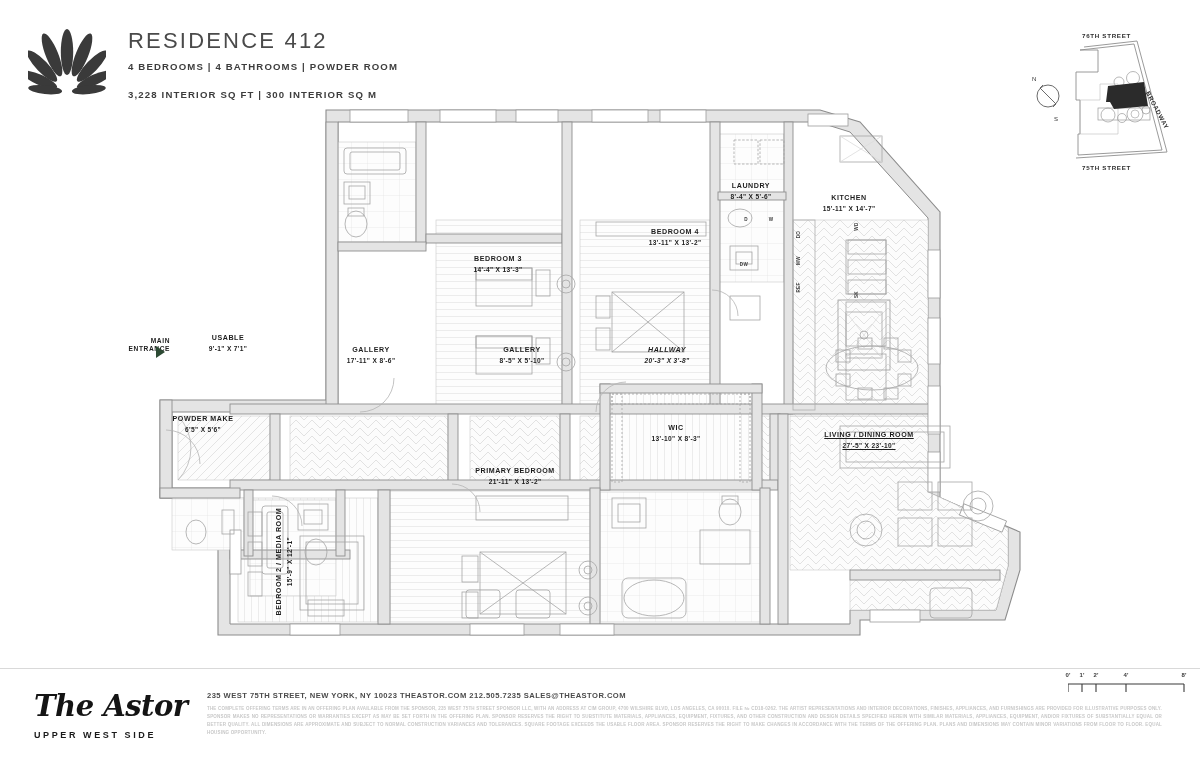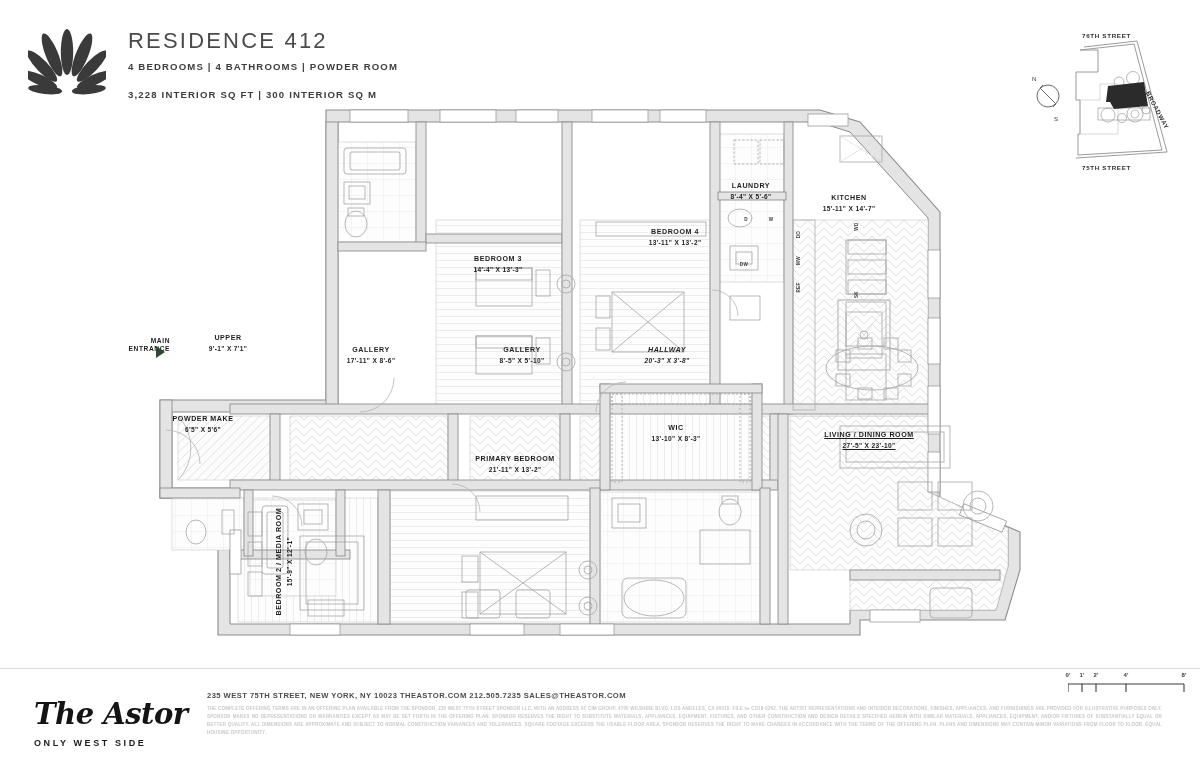--- a/index.html
+++ b/index.html
@@ -87,21 +87,21 @@
     color: #3a3a3a; letter-spacing: 0.2px; transform: translateX(-50%);
   }
 
   
   #footer-rule {
     position: absolute; left: 0; top: 668px; width: 1200px; height: 1px; background: #d9d9d9;
   }
   #brand { position: absolute; left: 34px; top: 692px; width: 165px; }
   #brand-name {
     font-family: "DejaVu Serif", serif; font-style: italic; font-weight: 700;
-    font-size: 29px; color: #141414; letter-spacing: -0.5px; line-height: 1; margin-top: 8px;
+    font-size: 29px; color: #141414; letter-spacing: -0.5px; line-height: 1;
   }
   #brand-sub {
     font-size: 9px; font-weight: 700; letter-spacing: 2.6px;
     color: #1a1a1a; margin-top: 9px;
   }
   #footer-info { position: absolute; left: 207px; top: 691px; width: 960px; }
   #footer-address {
     font-size: 7.6px; font-weight: 700; letter-spacing: 0.45px; color: #4b4b4b;
   }
   #disclaimer {
@@ -422,21 +422,21 @@
   </svg>
 
   <div id="main-entrance">
     <div class="me-line">MAIN</div>
     <div class="me-line">ENTRANCE</div>
   </div>
   <div id="me-arrow"></div>
 
   <div id="room-labels">
       <div class="room-label" style="left: 158px; top: 334px; width: 140px;">
-        <div class="rl-name">UPPER</div>
+        <div class="rl-name">USABLE</div>
         <div class="rl-dim">9'-1" X 7'1"</div>
       </div>
       <div class="room-label" style="left: 301px; top: 346px; width: 140px;">
         <div class="rl-name">GALLERY</div>
         <div class="rl-dim">17'-11" X 8'-6"</div>
       </div>
       <div class="room-label" style="left: 452px; top: 346px; width: 140px;">
         <div class="rl-name">GALLERY</div>
         <div class="rl-dim">8'-5" X 5'-10"</div>
       </div>
@@ -457,21 +457,21 @@
         <div class="rl-dim">8'-4" X 5'-6"</div>
       </div>
       <div class="room-label" style="left: 779px; top: 194px; width: 140px;">
         <div class="rl-name">KITCHEN</div>
         <div class="rl-dim">15'-11" X 14'-7"</div>
       </div>
       <div class="room-label" style="left: 133px; top: 415px; width: 140px;">
         <div class="rl-name">POWDER MAKE</div>
         <div class="rl-dim">6'5" X 5'6"</div>
       </div>
-      <div class="room-label" style="left: 445px; top: 455px; width: 140px;">
+      <div class="room-label" style="left: 445px; top: 467px; width: 140px;">
         <div class="rl-name">PRIMARY BEDROOM</div>
         <div class="rl-dim">21'-11" X 13'-2"</div>
       </div>
       <div class="room-label" style="left: 606px; top: 424px; width: 140px;">
         <div class="rl-name">WIC</div>
         <div class="rl-dim">13'-10" X 8'-3"</div>
       </div>
       <div class="room-label" style="left: 799px; top: 431px; width: 140px; text-decoration: underline;">
         <div class="rl-name">LIVING / DINING ROOM</div>
         <div class="rl-dim">27'-5" X 23'-10"</div>
@@ -506,20 +506,20 @@
       <line x1="14" y1="2" x2="14" y2="10" stroke="#3a3a3a" stroke-width="1.1"></line>
       <line x1="28" y1="2" x2="28" y2="10" stroke="#3a3a3a" stroke-width="1.1"></line>
       <line x1="58" y1="2" x2="58" y2="10" stroke="#3a3a3a" stroke-width="1.1"></line>
       <line x1="116" y1="2" x2="116" y2="10" stroke="#3a3a3a" stroke-width="1.1"></line>
     </svg>
   </div>
 
   <div id="footer-rule"></div>
   <div id="brand">
     <div id="brand-name">The Astor</div>
-    <div id="brand-sub">ONLY WEST SIDE</div>
+    <div id="brand-sub">UPPER WEST SIDE</div>
   </div>
   <div id="footer-info">
     <div id="footer-address">235 WEST 75TH STREET, NEW YORK, NY 10023    THEASTOR.COM    212.505.7235    SALES@THEASTOR.COM</div>
     <div id="disclaimer">THE COMPLETE OFFERING TERMS ARE IN AN OFFERING PLAN AVAILABLE FROM THE SPONSOR, 235 WEST 75TH STREET SPONSOR LLC, WITH AN ADDRESS AT CIM GROUP, 4700 WILSHIRE BLVD, LOS ANGELES, CA 90010. FILE № CD18-0262. THE ARTIST REPRESENTATIONS AND INTERIOR DECORATIONS, FINISHES, APPLIANCES, AND FURNISHINGS ARE PROVIDED FOR ILLUSTRATIVE PURPOSES ONLY. SPONSOR MAKES NO REPRESENTATIONS OR WARRANTIES EXCEPT AS MAY BE SET FORTH IN THE OFFERING PLAN. SPONSOR RESERVES THE RIGHT TO SUBSTITUTE MATERIALS, APPLIANCES, EQUIPMENT, FIXTURES, AND OTHER CONSTRUCTION AND DESIGN DETAILS SPECIFIED HEREIN WITH SIMILAR MATERIALS, APPLIANCES, EQUIPMENT, AND/OR FIXTURES OF SUBSTANTIALLY EQUAL OR BETTER QUALITY. ALL DIMENSIONS ARE APPROXIMATE AND SUBJECT TO NORMAL CONSTRUCTION VARIANCES AND TOLERANCES. SQUARE FOOTAGE EXCEEDS THE USABLE FLOOR AREA. SPONSOR RESERVES THE RIGHT TO MAKE CHANGES IN ACCORDANCE WITH THE TERMS OF THE OFFERING PLAN. PLANS AND DIMENSIONS MAY CONTAIN MINOR VARIATIONS FROM FLOOR TO FLOOR. EQUAL HOUSING OPPORTUNITY.</div>
   </div>
 
 </div>
 
 </body></html>

